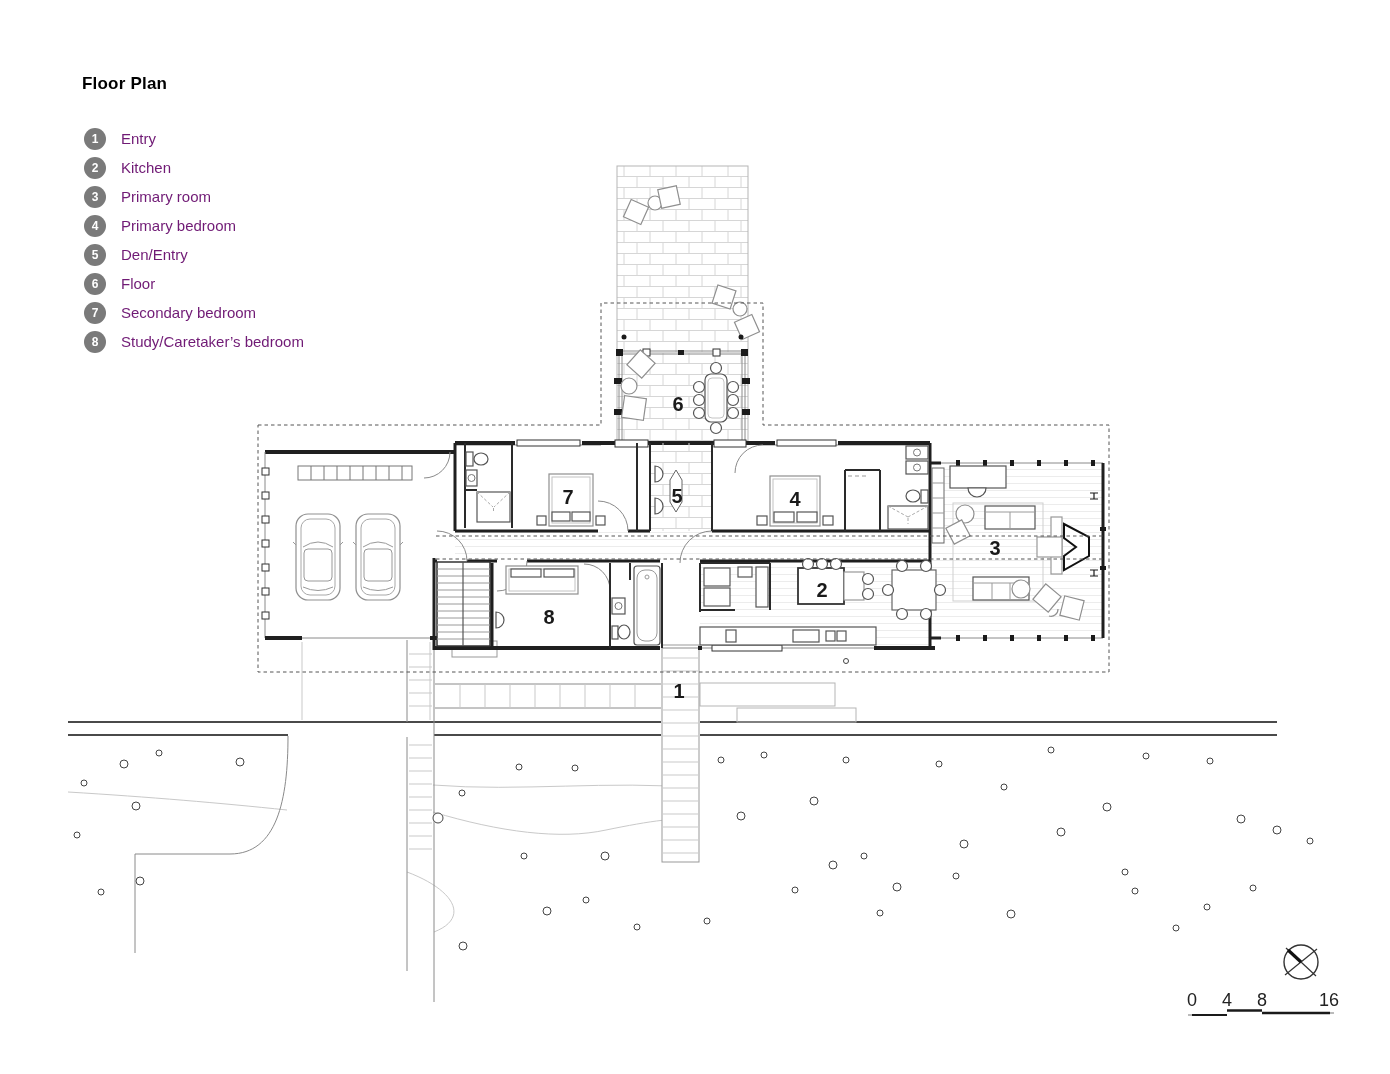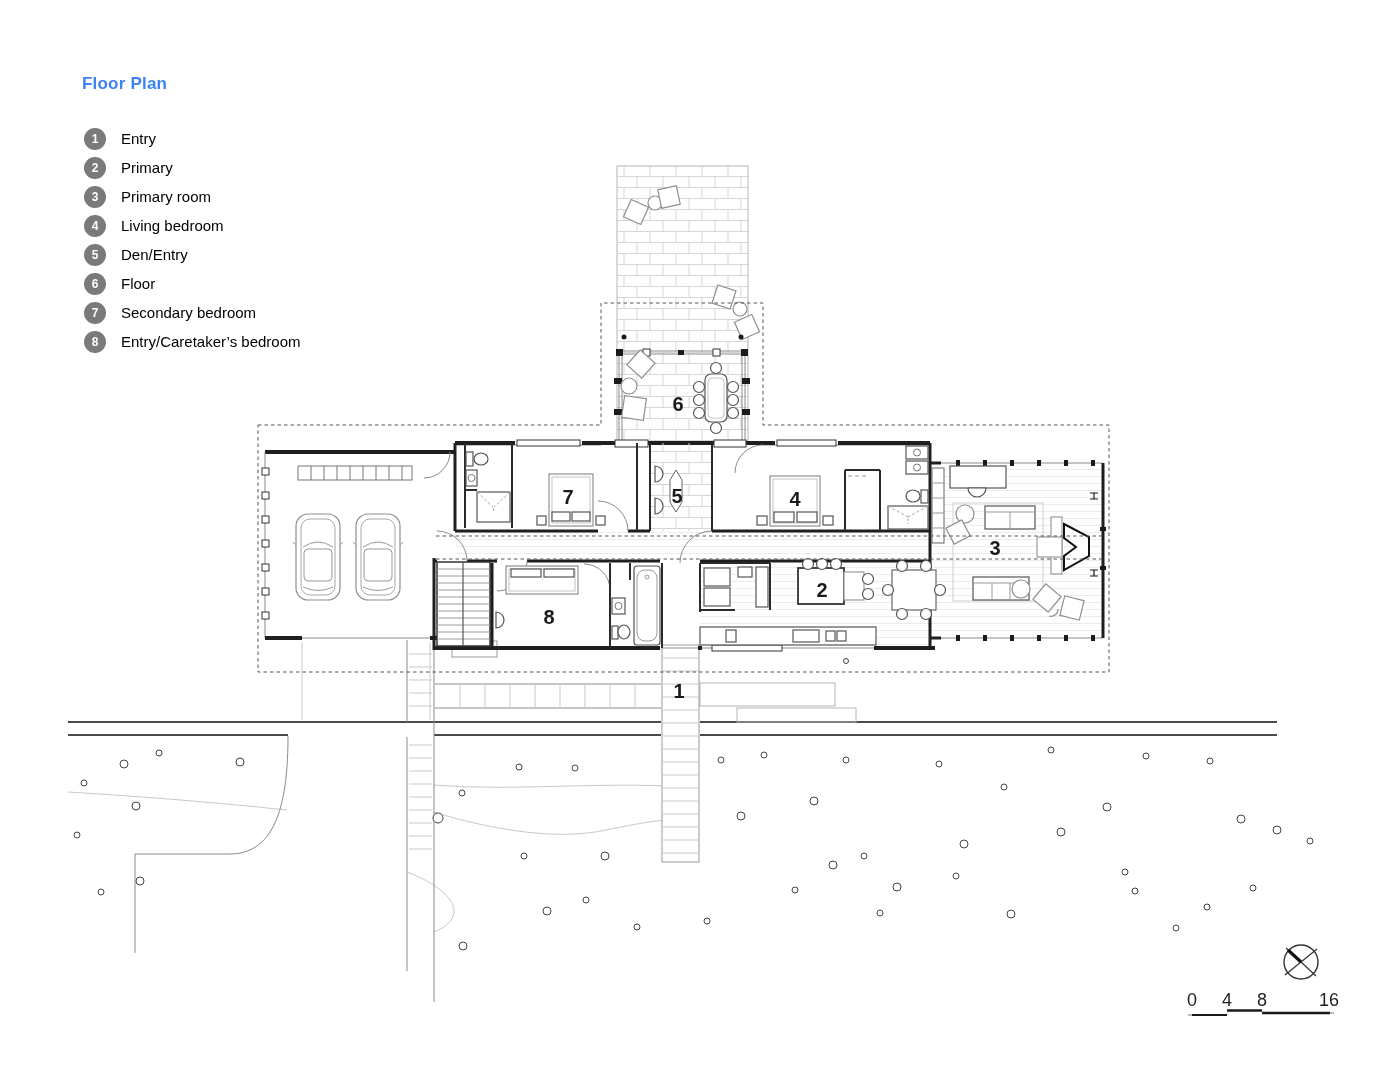--- a/index.html
+++ b/index.html
@@ -1,22 +1,22 @@
 <!DOCTYPE html>
 <html><head>
 <meta charset="utf-8">
 <style>
   html,body{margin:0;padding:0;background:#fff;}
   body{width:1390px;height:1074px;position:relative;font-family:"Liberation Sans",sans-serif;color:#2b2b2b;overflow:hidden;}
-  .page-title{position:absolute;left:82px;top:74px;font-size:17px;font-weight:700;letter-spacing:.2px;color:#3b82f6;}
+  .page-title{position:absolute;left:82px;top:74px;font-size:17px;font-weight:700;letter-spacing:.2px;color:#000000;}
   .legend{position:absolute;left:84px;top:124px;}
   .legend-row{display:flex;align-items:center;height:29px;}
   .legend-num{width:22px;height:22px;border-radius:50%;background:#7a7a7a;color:#fff;font-size:12px;font-weight:700;
               display:flex;align-items:center;justify-content:center;flex:0 0 22px;}
-  .legend-label{margin-left:15px;font-size:15px;color:#000000;}
+  .legend-label{margin-left:15px;font-size:15px;color:#701a75;}
   svg{position:absolute;left:0;top:0;}
   svg text{font-family:"Liberation Sans",sans-serif;fill:#1a1a1a;}
   .room-num{font-size:20px;font-weight:700;text-anchor:middle;}
   .scale-num{font-size:18px;text-anchor:middle;fill:#222;}
   .wall4{stroke:#1f1f1f;stroke-width:4;fill:none;}
   .wall3{stroke:#1f1f1f;stroke-width:3;fill:none;}
   .wall2{stroke:#2a2a2a;stroke-width:2;fill:none;}
   .thin{stroke:#8a8a8a;stroke-width:1;fill:none;}
   .lite{stroke:#c9c9c9;stroke-width:1;fill:none;}
   .furn{stroke:#8f8f8f;stroke-width:1.2;fill:#fff;}
@@ -28,45 +28,45 @@
 
 <div class="page-title">Floor Plan</div>
 
 <div class="legend">
   <div class="legend-row">
     <div class="legend-num">1</div>
     <div class="legend-label">Entry</div>
   </div>
   <div class="legend-row">
     <div class="legend-num">2</div>
-    <div class="legend-label">Primary</div>
+    <div class="legend-label">Kitchen</div>
   </div>
   <div class="legend-row">
     <div class="legend-num">3</div>
     <div class="legend-label">Primary room</div>
   </div>
   <div class="legend-row">
     <div class="legend-num">4</div>
-    <div class="legend-label">Living bedroom</div>
+    <div class="legend-label">Primary bedroom</div>
   </div>
   <div class="legend-row">
     <div class="legend-num">5</div>
     <div class="legend-label">Den/Entry</div>
   </div>
   <div class="legend-row">
     <div class="legend-num">6</div>
     <div class="legend-label">Floor</div>
   </div>
   <div class="legend-row">
     <div class="legend-num">7</div>
     <div class="legend-label">Secondary bedroom</div>
   </div>
   <div class="legend-row">
     <div class="legend-num">8</div>
-    <div class="legend-label">Entry/Caretaker’s bedroom</div>
+    <div class="legend-label">Study/Caretaker’s bedroom</div>
   </div>
 </div>
 
 <svg width="1390" height="1074" viewBox="0 0 1390 1074">
   <defs>
     <pattern id="brick" width="26" height="22" patternUnits="userSpaceOnUse">
       <path d="M0,0.5 H26 M0,11.5 H26 M13,0 V11 M0,11 V22 M26,11 V22" stroke="#d6d6d6" stroke-width="1" fill="none"></path>
     </pattern>
     <pattern id="plank" width="24" height="7" patternUnits="userSpaceOnUse">
       <path d="M0,0.5 H24" stroke="#ececec" stroke-width="1" fill="none"></path>

